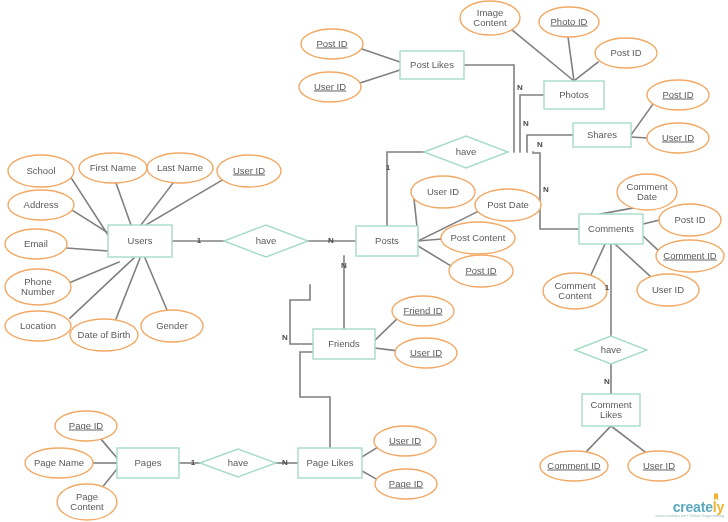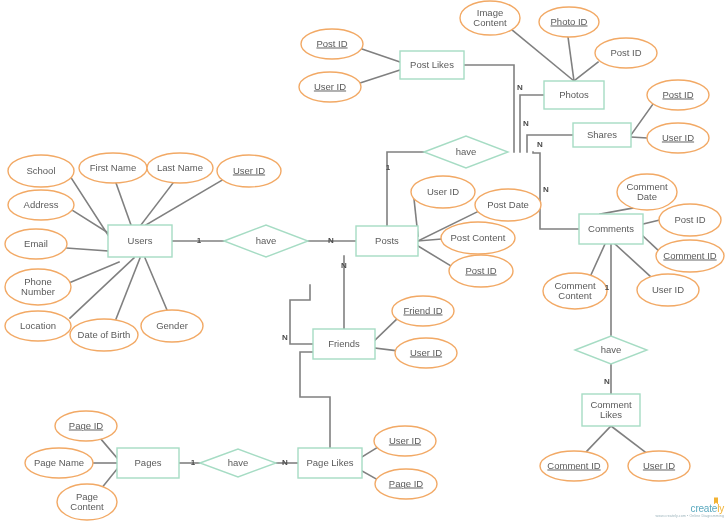--- a/index.html
+++ b/index.html
@@ -72,22 +72,22 @@
   #watermark {
     position: absolute;
     right: 4px;
     bottom: 3px;
     text-align: right;
     line-height: 1;
     user-select: none;
   }
   #watermark .brand {
     font-family: "Liberation Sans", sans-serif;
-    font-size: 10px;
-    font-weight: normal;
+    font-size: 14px;
+    font-weight: bold;
     color: #5aa9bf;
     letter-spacing: -0.2px;
     position: relative;
   }
   #watermark .brand .tick {
     color: #f2b233;
   }
   #watermark .brand .flag {
     position: absolute;
     top: -7px;

